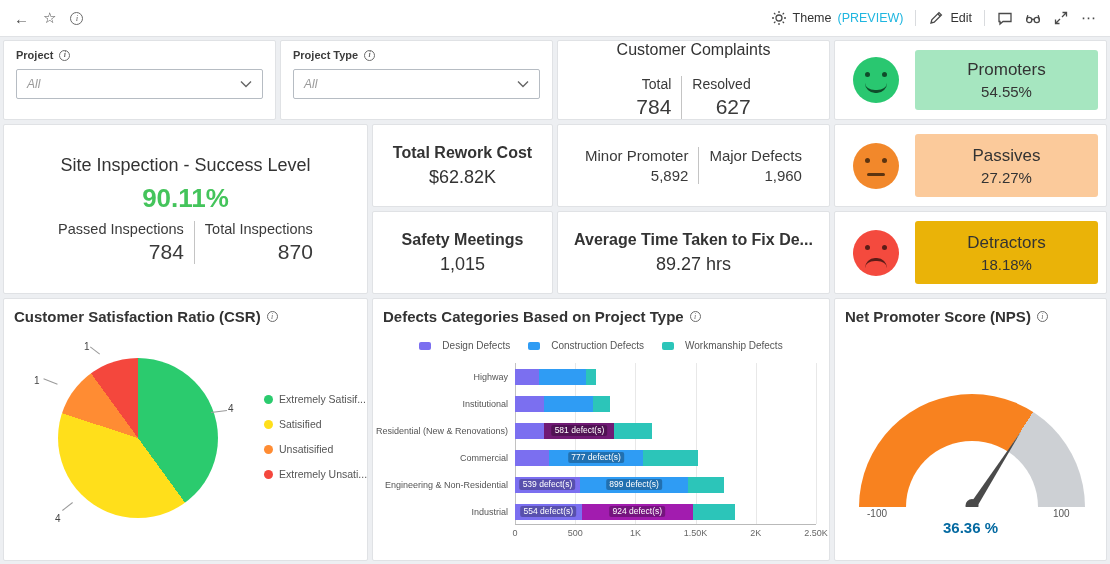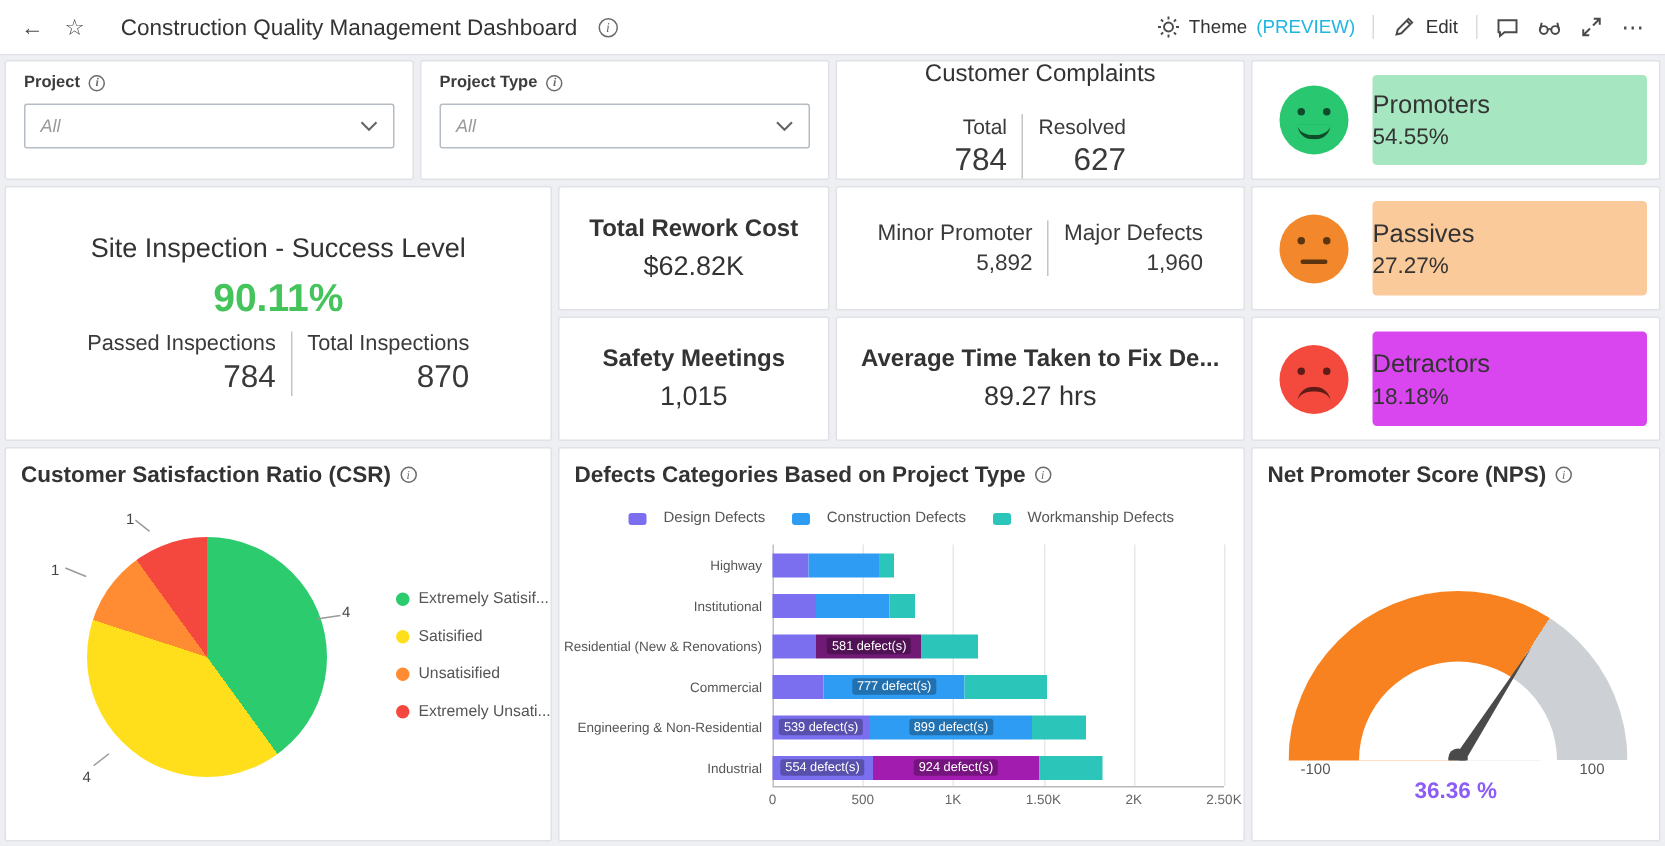--- a/index.html
+++ b/index.html
@@ -64,21 +64,21 @@
 
   
   .senti { display:flex; align-items:center; height:100%; padding:9px 8px 9px 18px; gap:16px; }
   .face { width:46px; height:46px; border-radius:50%; position:relative; flex:0 0 auto; }
   .face .eye { position:absolute; width:5px; height:5px; border-radius:50%; background:rgba(0,0,0,0.62); top:15px; }
   .face .eye.le { left:12px; } .face .eye.re { right:12px; }
   .face .mouth { position:absolute; left:50%; transform:translateX(-50%); }
   .face.happy .mouth { top:26px; width:22px; height:10px; border-bottom:3px solid rgba(0,0,0,0.62); border-radius:0 0 22px 22px; }
   .face.neutral .mouth { top:30px; width:18px; height:3px; background:rgba(0,0,0,0.62); border-radius:2px; }
   .face.sad .mouth { top:28px; width:22px; height:10px; border-top:3px solid rgba(0,0,0,0.62); border-radius:22px 22px 0 0; }
-  .senti-box { flex:1; height:100%; border-radius:3px; display:flex; flex-direction:column; align-items:flex-start; justify-content:center; gap:3px; }
+  .senti-box { flex:1; height:100%; border-radius:3px; display:flex; flex-direction:column; align-items:center; justify-content:center; gap:3px; }
   .senti-name { font-size:17px; color:#333; }
   .senti-val { font-size:15px; color:#333; }
 
   
   .chart-title-row { display:flex; align-items:center; gap:6px; padding:9px 10px 0 10px; }
   .chart-title { font-size:15px; font-weight:700; color:#333; white-space:nowrap; }
 
   
   #card-csr { overflow:hidden; }
   .pie-area { position:absolute; inset:0; }
@@ -119,21 +119,20 @@
   .gauge-max { position:absolute; left:218px; top:209px; font-size:10px; color:#555; }
   .gauge-value { position:absolute; left:0; right:0; top:220px; text-align:center; font-size:15px; font-weight:700; color:#f4771b; }
 </style>
 </head>
 <body>
 
 <header class="topbar">
   <div class="tb-left">
     <span class="tb-icon">←</span>
     <span class="tb-icon">☆</span>
-    <span class="tb-title">Construction Quality Management Dashboard</span>
     <span class="info-i">i</span>
   </div>
   <div class="tb-right">
     <span class="tb-group">
       <svg class="svg-ic" viewBox="0 0 16 16" fill="none" stroke="#4a4a4a" stroke-width="1.3">
         <circle cx="8" cy="8" r="3"></circle>
         <path d="M8 1v2M8 13v2M1 8h2M13 8h2M3 3l1.4 1.4M11.6 11.6L13 13M13 3l-1.4 1.4M4.4 11.6L3 13"></path>
       </svg>
       <span>Theme</span>
       <span class="preview">(PREVIEW)</span>
@@ -296,21 +295,21 @@
     </div>
   </section>
 
   <section class="card" id="card-detractors">
     <div class="senti">
       <div class="face sad" style="background: rgb(244, 74, 62);">
         <span class="eye le"></span>
           <span class="eye re"></span>
           <span class="mouth"></span>
       </div>
-      <div class="senti-box" style="background: #d946ef;">
+      <div class="senti-box" style="background: #eab308;">
         <span class="senti-name">Detractors</span>
         <span class="senti-val">18.18%</span>
       </div>
     </div>
   </section>
 
   <section class="card" id="card-csr">
     <div class="chart-title-row">
       <span class="chart-title">Customer Satisfaction Ratio (CSR)</span>
       <span class="info-i small">i</span>
@@ -443,16 +442,16 @@
       <span class="info-i small">i</span>
     </div>
     <div class="gauge-wrap">
       <div class="gauge-arc" id="gauge-arc" style="background: conic-gradient(from 270deg, rgb(248, 130, 31) 0deg, rgb(248, 130, 31) 122.724deg, rgb(205, 208, 212) 122.724deg, rgb(205, 208, 212) 180deg, transparent 180deg, transparent 360deg);"></div>
       <div class="gauge-hole"></div>
       <div class="gauge-needle" id="gauge-needle" style="transform: rotate(32.724deg);"></div>
       <div class="gauge-cap"></div>
     </div>
     <span class="gauge-min">-100</span>
     <span class="gauge-max">100</span>
-    <div class="gauge-value" style="color: #8b5cf6;">36.36 %</div>
+    <div class="gauge-value" style="color: #0369a1;">36.36 %</div>
   </section>
 
 </main>
 
 </body></html>

